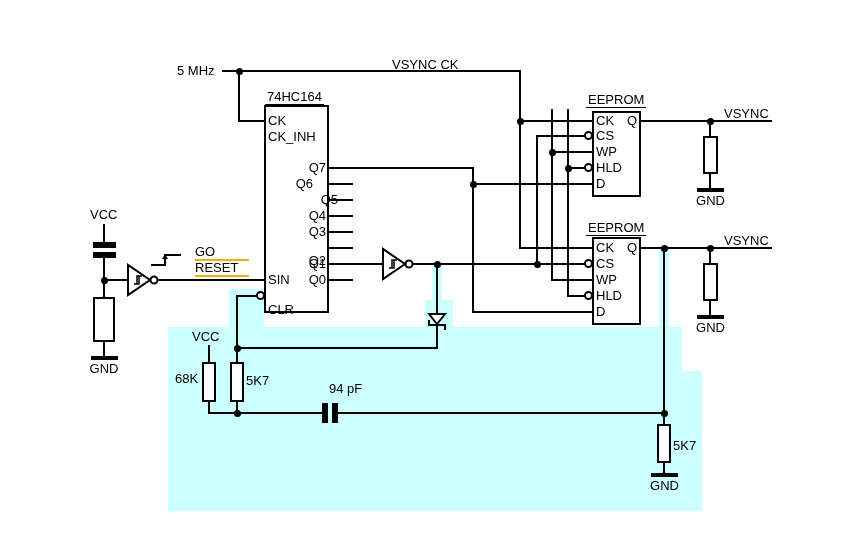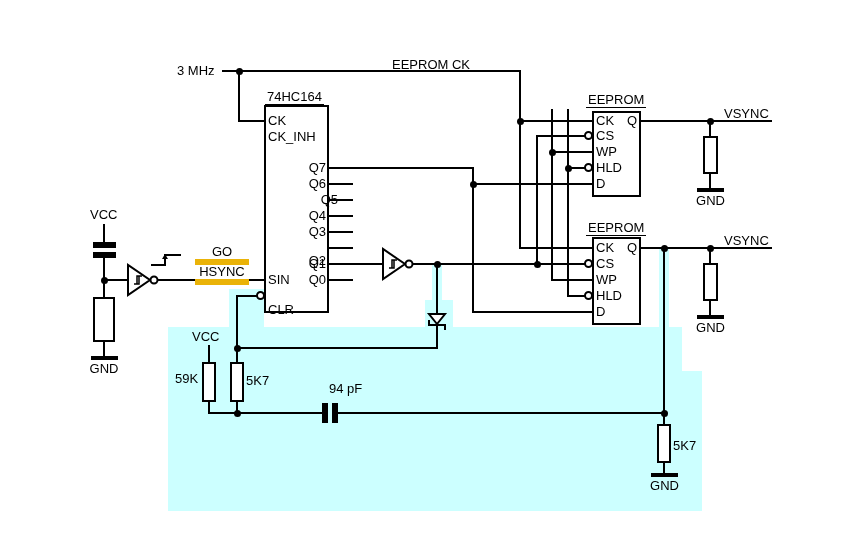--- a/index.html
+++ b/index.html
@@ -12,21 +12,21 @@
   .box{position:absolute;border:2px solid #000;background:#fff;box-sizing:border-box;}
   .res{position:absolute;border:2px solid #000;background:#fff;box-sizing:border-box;}
   .plate{position:absolute;background:#000;}
   .gbar{position:absolute;background:#000;height:4px;}
   .lbl{position:absolute;white-space:nowrap;line-height:13px;}
   .ctr{text-align:center;}
   .rgt{text-align:right;}
   .title{position:absolute;white-space:nowrap;line-height:13px;border-bottom:1px solid #000;padding:0 2px 1px 2px;}
   .cyan{position:absolute;background:#ccffff;}
   .stack{position:absolute;}
-  .stack div{border-bottom:6px solid #eab308;height:14px;text-align:center;line-height:13px;}
+  .stack div{border-bottom:2px solid #eab308;height:14px;text-align:left;line-height:13px;}
   svg{position:absolute;overflow:visible;}
 </style>
 </head>
 <body>
 
 <div class="stage">
 
   <div class="cyan" style="left: 168px; top: 327px; width: 514px; height: 184px; background: rgb(204, 255, 255);"></div>
   <div class="cyan" style="left: 682px; top: 371px; width: 20px; height: 140px; background: rgb(204, 255, 255);"></div>
   <div class="cyan" style="left: 229px; top: 289px; width: 35px; height: 39px; background: rgb(204, 255, 255);"></div>
@@ -101,21 +101,21 @@
   <div class="dot" style="left:234px;top:410px;"></div>
   <div class="dot" style="left:661px;top:410px;"></div>
 
   <span class="title" style="left:265px;top:90px;">74HC164</span>
   <div class="box" style="left:264px;top:105px;width:65px;height:208px;"></div>
   <span class="lbl" style="left:268px;top:114px;">CK</span>
   <span class="lbl" style="left:268px;top:130px;">CK_INH</span>
   <span class="lbl" style="left:268px;top:273px;">SIN</span>
   <span class="lbl" style="left:268px;top:303px;">CLR</span>
   <span class="lbl rgt" style="left:296px;top:161px;width:30px;">Q7</span>
-  <span class="lbl rgt" style="left:296px;top:177px;width:30px;">Q6</span>
+  <span class="lbl rgt" style="left:283px;top:177px;width:30px;">Q6</span>
   <span class="lbl rgt" style="left:308px;top:193px;width:30px;">Q5</span>
   <span class="lbl rgt" style="left:296px;top:209px;width:30px;">Q4</span>
   <span class="lbl rgt" style="left:296px;top:225px;width:30px;">Q3</span>
   <span class="lbl rgt" style="left:296px;top:254px;width:30px;">Q2</span>
   <span class="lbl rgt" style="left:296px;top:257px;width:30px;">Q1</span>
   <span class="lbl rgt" style="left:296px;top:273px;width:30px;">Q0</span>
   <div class="bub" style="left:256px;top:291px;"></div>
 
   <span class="title" style="left:586px;top:93px;">EEPROM</span>
   <div class="box" style="left:592px;top:111px;width:49px;height:86px;"></div>
@@ -140,22 +140,22 @@
   <span class="lbl" style="left:596px;top:289px;">HLD</span>
   <span class="lbl" style="left:596px;top:305px;">D</span>
   <span class="lbl rgt" style="left:603px;top:241px;width:34px;">Q</span>
   <div class="bub" style="left:584px;top:259px;"></div>
   <div class="bub" style="left:584px;top:291px;"></div>
   <span class="lbl" style="left:724px;top:234px;">VSYNC</span>
   <div class="res" style="left:703px;top:263px;width:15px;height:38px;"></div>
   <div class="gbar" style="left:697px;top:315px;width:27px;"></div>
   <span class="lbl ctr" style="left:695px;top:321px;width:31px;">GND</span>
 
-  <span class="lbl" style="left:177px;top:64px;">3 MHz</span>
-  <span class="lbl" style="left:392px;top:58px;">EEPROM CK</span>
+  <span class="lbl" style="left:177px;top:64px;">5 MHz</span>
+  <span class="lbl" style="left:392px;top:58px;">VSYNC CK</span>
 
   <span class="lbl" style="left:90px;top:208px;">VCC</span>
   <div class="plate" style="left:93px;top:242px;width:23px;height:6px;"></div>
   <div class="plate" style="left:93px;top:252px;width:23px;height:6px;"></div>
   <div class="res" style="left:93px;top:297px;width:22px;height:45px;"></div>
   <div class="gbar" style="left:91px;top:356px;width:27px;"></div>
   <span class="lbl ctr" style="left:89px;top:362px;width:30px;">GND</span>
 
   <svg style="left:126px;top:264px;" width="34" height="32" viewBox="0 0 34 32">
     <polygon points="2,1 2,31 24,16" fill="#fff" stroke="#000" stroke-width="2"></polygon>
@@ -164,37 +164,37 @@
     <circle cx="28" cy="16" r="3.5" fill="#fff" stroke="#000" stroke-width="2"></circle>
   </svg>
 
   <svg style="left:149px;top:251px;" width="34" height="18" viewBox="0 0 34 18">
     <polyline points="2,14 16,14 16,4 32,4" fill="none" stroke="#000" stroke-width="2"></polyline>
     <polygon points="13,8 16,3 19,8" fill="#000"></polygon>
   </svg>
 
   <div class="stack" style="left:195px;top:245px;width:54px;">
     <div>GO</div>
-    <div>HSYNC</div>
+    <div>RESET</div>
   </div>
 
   <svg style="left:381px;top:248px;" width="34" height="32" viewBox="0 0 34 32">
     <polygon points="2,1 2,31 24,16" fill="#fff" stroke="#000" stroke-width="2"></polygon>
     <polyline points="8,20 13,20 13,12" fill="none" stroke="#000" stroke-width="1.5"></polyline>
     <polyline points="16,12 11,12 11,20" fill="none" stroke="#000" stroke-width="1.5"></polyline>
     <circle cx="28" cy="16" r="3.5" fill="#fff" stroke="#000" stroke-width="2"></circle>
   </svg>
 
   <svg style="left:425px;top:308px;" width="24" height="26" viewBox="0 0 24 26">
     <polygon points="4,6 20,6 12,16" fill="#fff" stroke="#000" stroke-width="2"></polygon>
     <path d="M4,12 L4,17 L20,17 L20,22" fill="none" stroke="#000" stroke-width="2"></path>
   </svg>
 
   <span class="lbl" style="left:192px;top:330px;">VCC</span>
-  <span class="lbl" style="left:175px;top:372px;">59K</span>
+  <span class="lbl" style="left:175px;top:372px;">68K</span>
   <div class="res" style="left:202px;top:362px;width:14px;height:40px;"></div>
   <span class="lbl" style="left:246px;top:374px;">5K7</span>
   <div class="res" style="left:230px;top:362px;width:14px;height:40px;"></div>
   <span class="lbl" style="left:329px;top:382px;">94 pF</span>
   <div class="plate" style="left:322px;top:403px;width:6px;height:20px;"></div>
   <div class="plate" style="left:332px;top:403px;width:6px;height:20px;"></div>
   <span class="lbl" style="left:673px;top:439px;">5K7</span>
   <div class="res" style="left:657px;top:424px;width:14px;height:39px;"></div>
   <div class="gbar" style="left:651px;top:473px;width:27px;"></div>
   <span class="lbl ctr" style="left:649px;top:479px;width:31px;">GND</span>

